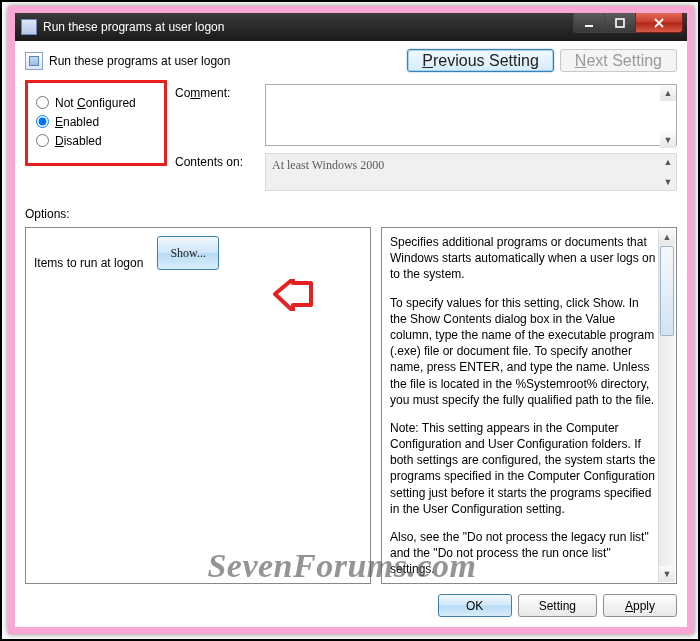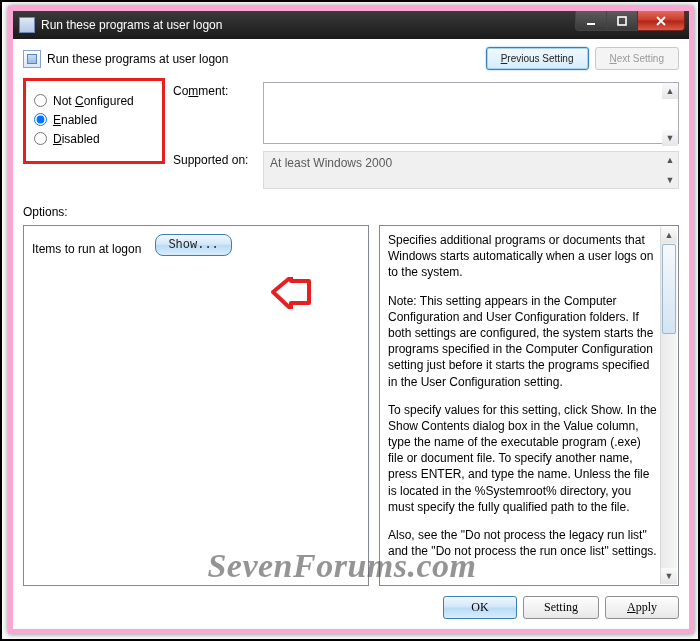--- a/index.html
+++ b/index.html
@@ -17,21 +17,21 @@
     position: absolute; inset: 0;
     border: 2px solid #000;
     background: #fff;
   }
   .window {
     position: absolute;
     left: 6px; top: 4px;
     width: 686px;
     height: 628px;
     background: #4c1d95;
-    border: 5px solid #f9a8d4;
+    border: 7px solid #f9a8d4;
     box-shadow: 0 0 6px rgba(0,0,0,.5);
     display: flex; flex-direction: column;
   }
   .titlebar {
     height: 28px;
     background: linear-gradient(#3a3a3a, #1a1a1a);
     color: #fff;
     display: flex; align-items: center;
     padding-left: 6px;
     position: relative;
@@ -87,21 +87,21 @@
     border:1px solid #5d84b9;
   }
   .header-spacer { flex:1; }
   .navbtn {
     height: 23px;
     padding: 0 14px;
     background: linear-gradient(#fdfdfd,#e9e9e9);
     border: 1px solid #8e8f8f;
     border-radius: 3px;
     margin-left: 6px;
-    font-family: inherit; font-size: 10px;
+    font-family: inherit; font-size: 16px;
     color: #222;
   }
   .navbtn u { text-decoration: underline; }
   .navbtn.active {
     border-color: #3c7fb1;
     box-shadow: inset 0 0 0 1px #a7d2f0, 0 0 2px #7db7e0;
     background: linear-gradient(#f2f9fe,#d4ecfb);
   }
   .navbtn:disabled { color: #9a9a9a; background:#f4f4f4; border-color:#c8c8c8;text-align:right; }
 
@@ -146,20 +146,21 @@
     font-family: inherit;
     padding: 2px 18px 2px 4px;
   }
   .supp {
     width: 100%;
     height: 38px;
     border: 1px solid #d8dadc;
     background: #f0f0f0;
     padding: 4px 18px 0 6px;
     color: #5a5a5a;
+    font-family: Liberation Serif, serif;
   }
   .mini-scroll {
     position: absolute; right: 1px; top: 1px; bottom: 1px;
     width: 16px;
     display:flex; flex-direction:column; justify-content:space-between;
   }
   .mini-scroll.gray { background: #f0f0f0; }
   .arrow-btn {
     width:16px; height:16px;
     background: linear-gradient(#fafafa,#e6e6e6);
@@ -208,47 +209,47 @@
     display:flex; flex-direction:column;
   }
   .help-scroll .thumb{
     margin:1px; height:90px;
     background: linear-gradient(#f6f9fc,#d2e4f2);
     border:1px solid #9ab6cd;
     border-radius:2px;
   }
   .opt-row { display:flex; align-items:flex-end; gap:14px; }
   .showbtn {
-    height: 22px;
+    height: 34px;
     padding: 0 12px;
-    font-family: Liberation Mono, monospace; font-size: 12px;
+    font-family: Liberation Serif, serif; font-size: 12px;
     background: linear-gradient(#f3f8fd,#cfe7fa 48%,#b9dbf6 52%,#d8edfb);
     border: 1px solid #3c7fb1;
-    border-radius: 8px;
+    border-radius: 3px;
     color:#1a1a1a;
   }
   .red-arrow {
     position:absolute;
     left: 258px;
     top: 266px;
     pointer-events:none;
   }
 
   .help p { margin: 0 0 12px 0; }
 
   .footer {
     display:flex; justify-content:flex-end;
     gap:6px;
     padding-top:10px;
   }
   .dlgbtn {
     min-width: 74px;
     height: 23px;
     padding: 0 20px;
-    font-family: Liberation Serif, serif; font-size: 12px;
+    font-family: Liberation Sans, sans-serif; font-size: 12px;
     background: linear-gradient(#fdfdfd,#e8e8e8);
     border: 1px solid #8e8f8f;
     border-radius: 3px;
   }
   .dlgbtn.primary {
     background: linear-gradient(#f3f8fd,#cfe7fa 48%,#b9dbf6 52%,#d8edfb);
     border-color:#3c7fb1;
   }
   .watermark {
     position:absolute;
@@ -322,21 +323,21 @@
         <div class="fields">
           <label>Co<u>m</u>ment:</label>
           <div class="ta-wrap">
             <textarea class="ta" style=""></textarea>
             <div class="mini-scroll">
               <div class="arrow-btn">▲</div>
               <div class="arrow-btn">▼</div>
             </div>
           </div>
 
-          <label>Supported on:</label>
+          <label>Contents on:</label>
           <div class="ta-wrap">
             <div class="supp">At least Windows 2000</div>
             <div class="mini-scroll gray">
               <div class="arrow-btn inset">▲</div>
               <div class="arrow-btn inset">▼</div>
             </div>
           </div>
         </div>
       </div>
 
@@ -347,22 +348,22 @@
       <div class="panels">
         <div class="panel options">
           <div class="opt-row">
             <span>Items to run at logon</span>
             <button class="showbtn">Show...</button>
           </div>
         </div>
 
         <div class="panel help">
           <p>Specifies additional programs or documents that Windows starts automatically when a user logs on to the system.</p>
+          <p>To specify values for this setting, click Show. In the Show Contents dialog box in the Value column, type the name of the executable program (.exe) file or document file. To specify another name, press ENTER, and type the name. Unless the file is located in the %Systemroot% directory, you must specify the fully qualified path to the file.</p>
           <p>Note: This setting appears in the Computer Configuration and User Configuration folders. If both settings are configured, the system starts the programs specified in the Computer Configuration setting just before it starts the programs specified in the User Configuration setting.</p>
-          <p>To specify values for this setting, click Show. In the Show Contents dialog box in the Value column, type the name of the executable program (.exe) file or document file. To specify another name, press ENTER, and type the name. Unless the file is located in the %Systemroot% directory, you must specify the fully qualified path to the file.</p>
           <p>Also, see the "Do not process the legacy run list" and the "Do not process the run once list" settings.</p>
           <div class="help-scroll">
             <div class="arrow-btn">▲</div>
             <div class="thumb"></div>
             <div style="flex:1"></div>
             <div class="arrow-btn">▼</div>
           </div>
         </div>
       </div>
 

